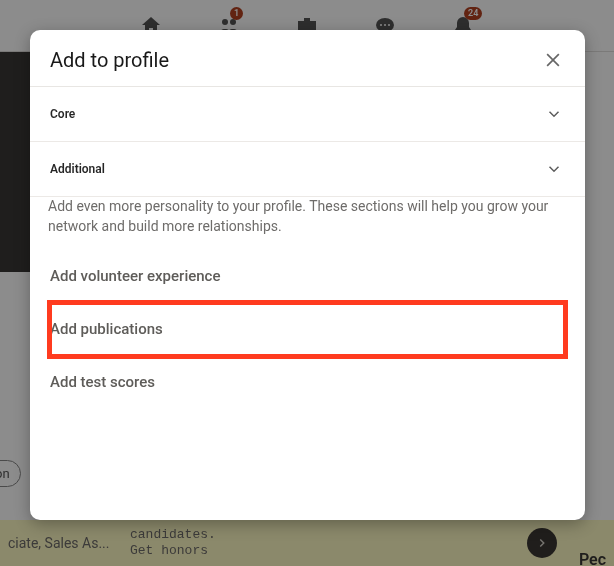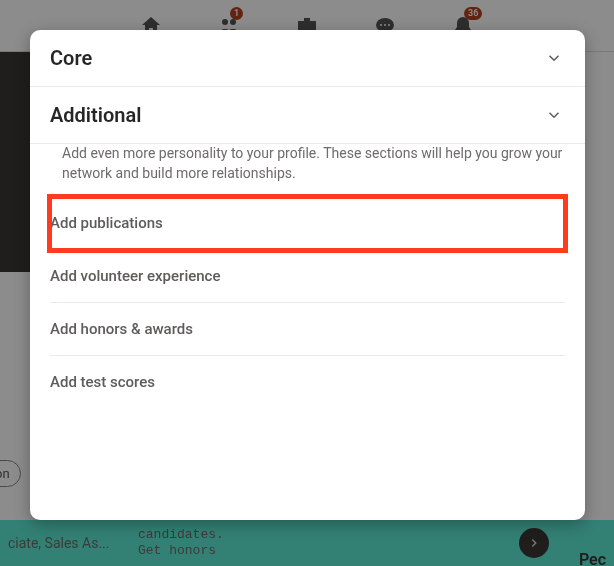--- a/index.html
+++ b/index.html
@@ -117,33 +117,33 @@
     }
     .section-header {
       padding: 16px 20px;
       display: flex;
       align-items: center;
       justify-content: space-between;
       border-bottom: 1px solid #ece9e6;
       cursor: pointer;
     }
     .section-header .sect-title {
-      font-size: 20px;
+      font-size: 12px;
       font-weight: 600;
       color: rgba(0,0,0,0.85);
       text-align: center;
     }
     .chev {
       width: 22px; height: 22px;
       display:flex; align-items:center; justify-content:center;
       color: #666;
     }
     .chev svg { width: 18px; height: 18px; stroke: #5e5e5e; stroke-width: 2; fill: none; }
     .section-desc {
-      padding: 0 20px 10px 32px;
+      padding: 0 20px 10px 18px;
       color: #6e6c6a;
       font-size: 14px;
       line-height: 1.4;
     }
     .section-item {
       padding: 17px 20px;
       margin: 0 20px;
       border-bottom: 1px solid #ece9e6;
       color: #5e5c59;
       font-size: 15px;
@@ -158,24 +158,24 @@
     
     .section-item { margin: 0 20px; padding: 17px 0; }
     .section-items-wrap { }
     
     .bottom-frag {
       position: absolute;
       bottom: 0;
       left: 0;
       right: 0;
       height: 46px;
-      background: #5eead4;
-      display: flex;
-      align-items: center;
-      gap: 20px;
+      background: #fef9c3;
+      display: flex;
+      align-items: center;
+      gap: 12px;
       padding: 0 8px;
       font-size: 14px;
       color: #6e6c6a;
     }
     .bottom-frag .snip1 { flex:0 0 110px; }
     .bottom-frag .snip2 { flex:1; font-size:13px; line-height:1.25;font-family:Liberation Mono, monospace; }
     .round-btn {
       width: 30px; height: 30px; border-radius: 50%;
       background: #3b3733; display:flex; align-items:center; justify-content:center;
     }
@@ -221,21 +221,21 @@
           <ellipse cx="12" cy="11" rx="9" ry="7"></ellipse>
           <circle cx="8" cy="11" r="1" fill="#fff"></circle>
           <circle cx="12" cy="11" r="1" fill="#fff"></circle>
           <circle cx="16" cy="11" r="1" fill="#fff"></circle>
         </svg>
     </div>
     <div class="nav-icon">
       <svg viewBox="0 0 24 24">
           <path d="M12 3a6 6 0 0 0-6 6v4l-2 3h16l-2-3V9a6 6 0 0 0-6-6zM10 19a2 2 0 0 0 4 0z"></path>
         </svg>
-      <span class="nav-badge">36</span>
+      <span class="nav-badge">24</span>
     </div>
   </div>
 
   <div class="left-dark"></div>
 
   <div class="sidecol">
     <div class="blk">
       <div>Pro</div>
       <div class="sub">Engl</div>
     </div>
@@ -263,20 +263,29 @@
         </svg>
     </div>
     <div class="pec">Pec</div>
   </div>
 
 </div>
 
 <div class="overlay"></div>
 
 <div class="modal">
+  <div class="modal-header">
+    <div class="modal-title">Add to profile</div>
+    <div class="close-btn">
+      <svg viewBox="0 0 24 24">
+          <line x1="5" y1="5" x2="19" y2="19"></line>
+          <line x1="19" y1="5" x2="5" y2="19"></line>
+        </svg>
+    </div>
+  </div>
   <div class="modal-body-outer">
     <div class="modal-body">
 
       <div class="section-header">
         <div class="sect-title">Core</div>
         <div class="chev">
           <svg viewBox="0 0 24 24">
               <polyline points="6 9 12 15 18 9"></polyline>
             </svg>
         </div>
@@ -287,21 +296,20 @@
         <div class="chev">
           <svg viewBox="0 0 24 24">
               <polyline points="6 9 12 15 18 9"></polyline>
             </svg>
         </div>
       </div>
 
       <div class="section-desc">Add even more personality to your profile. These sections will help you grow your network and build more relationships.</div>
 
       <div class="section-items-wrap">
+        <div class="section-item">Add volunteer experience</div>
         <div class="section-item highlight">Add publications</div>
-        <div class="section-item">Add volunteer experience</div>
-        <div class="section-item">Add honors &amp; awards</div>
         <div class="section-item" style="border-bottom:none">Add test scores</div>
       </div>
 
     </div>
   </div>
 </div>
 
 </body></html>

